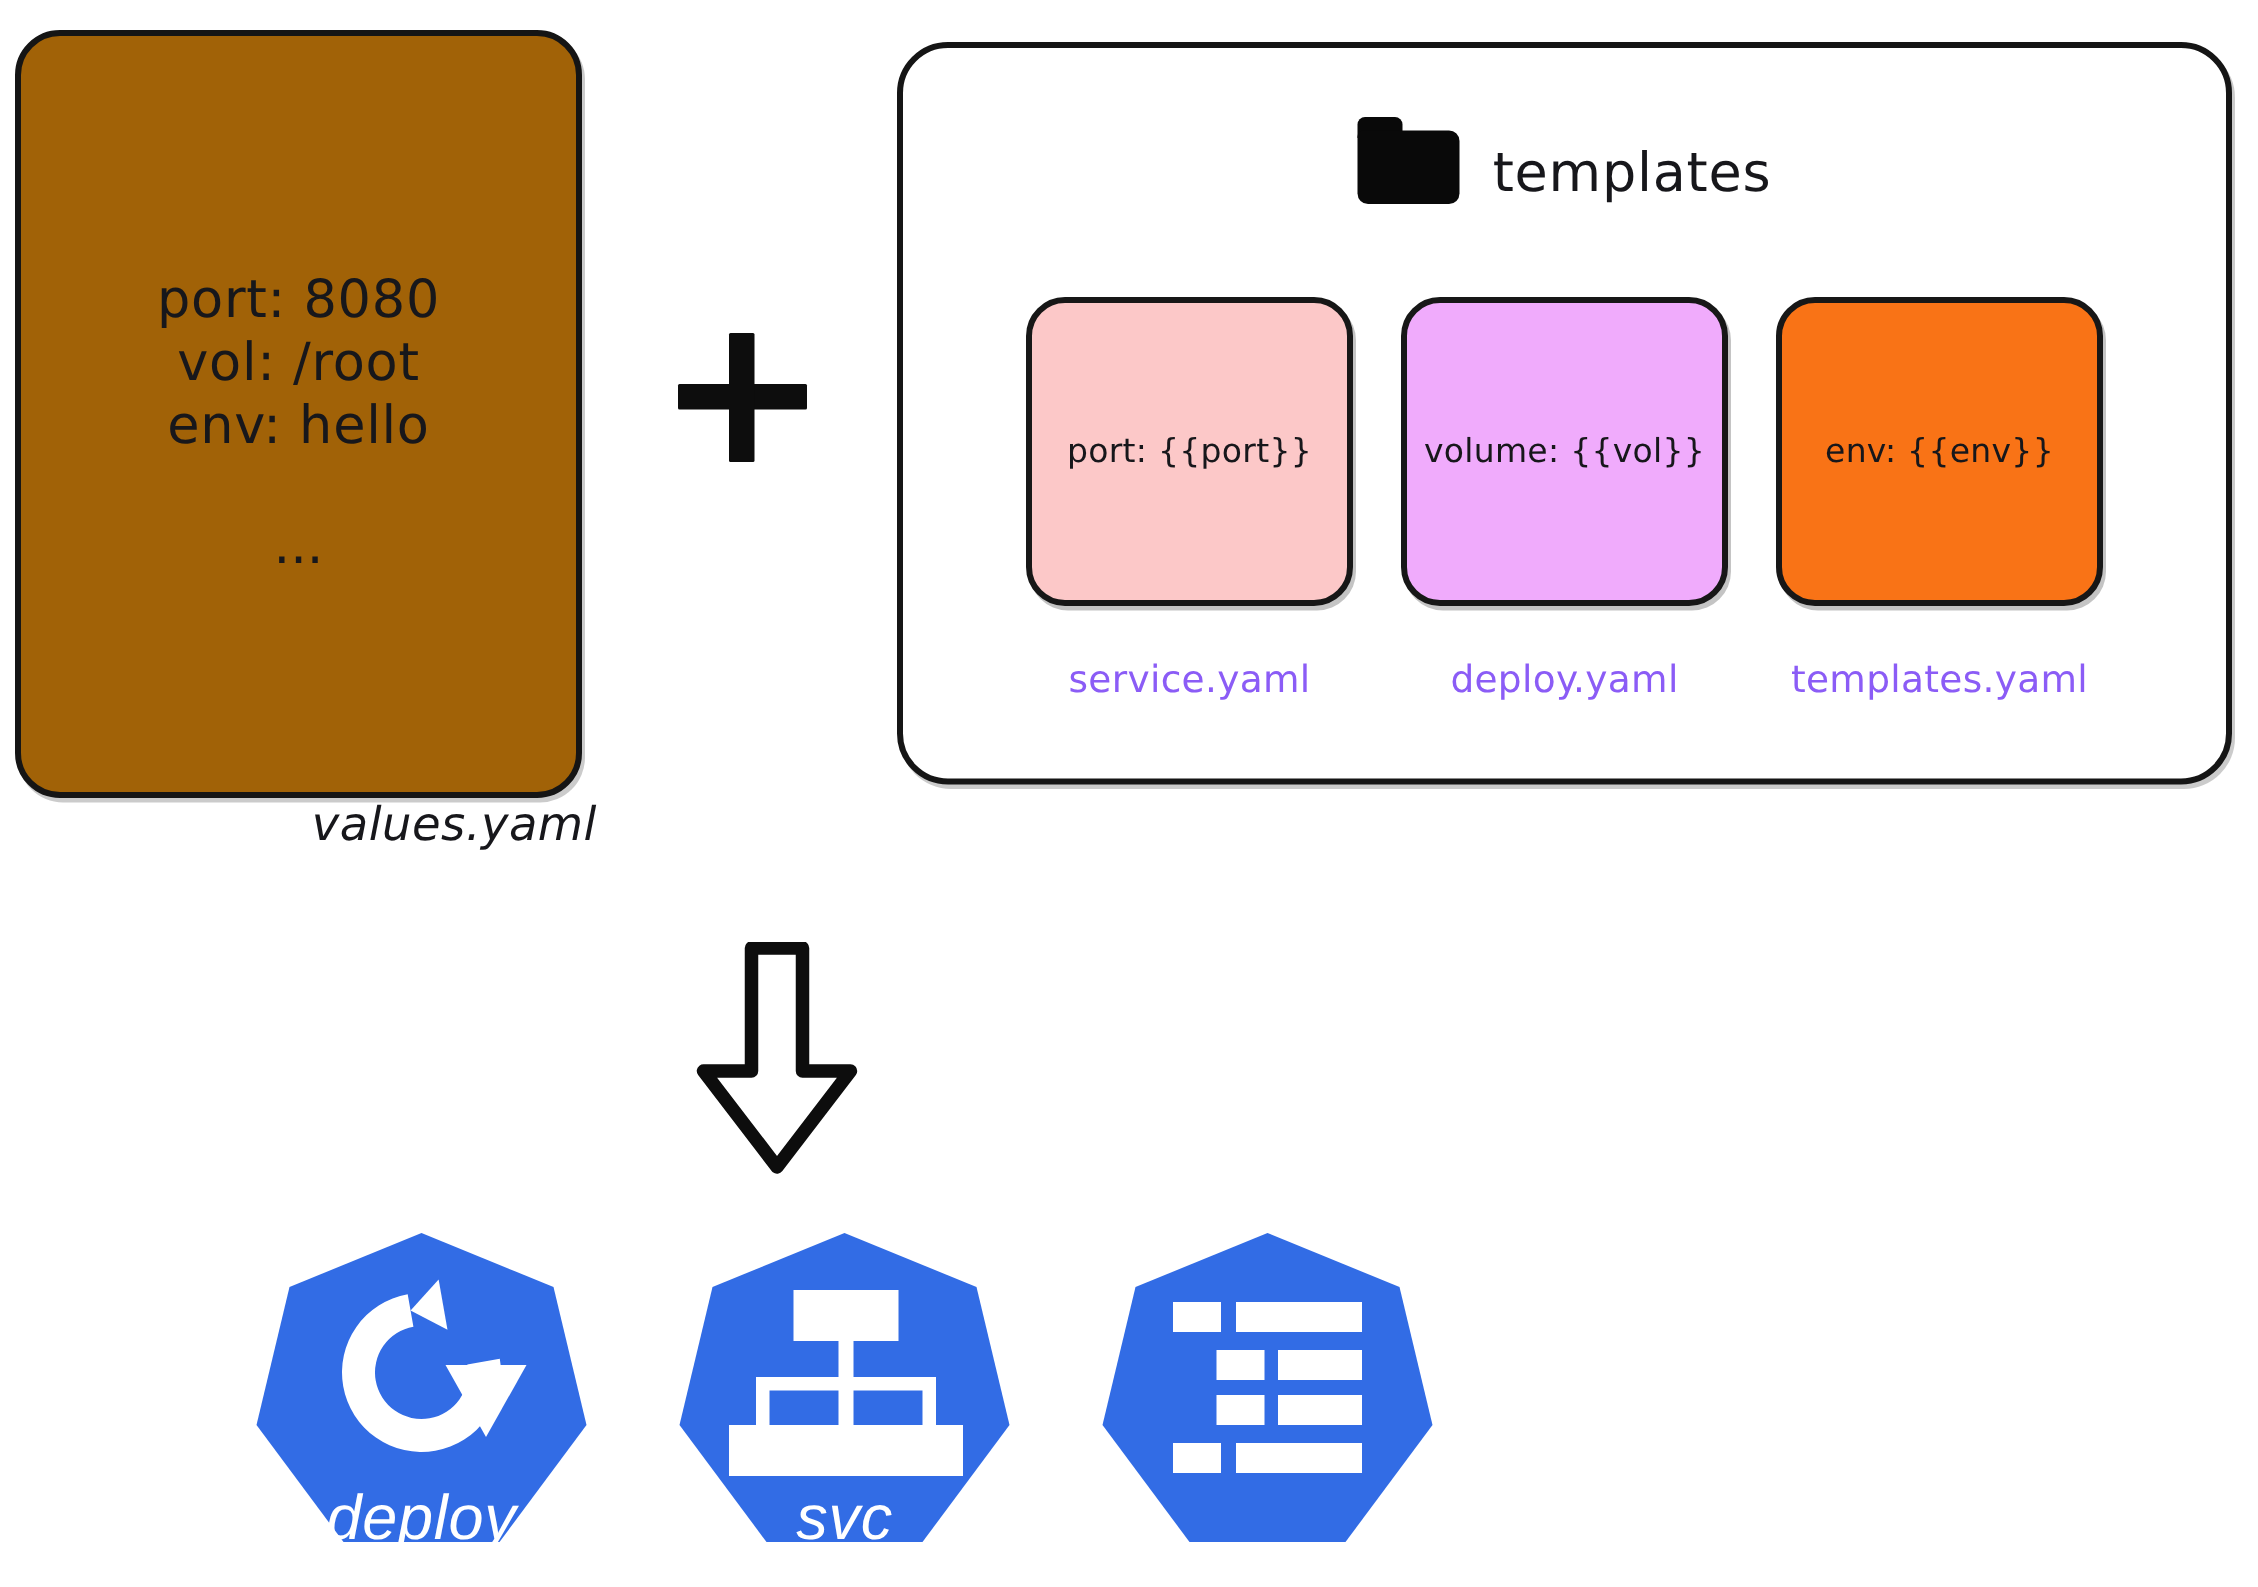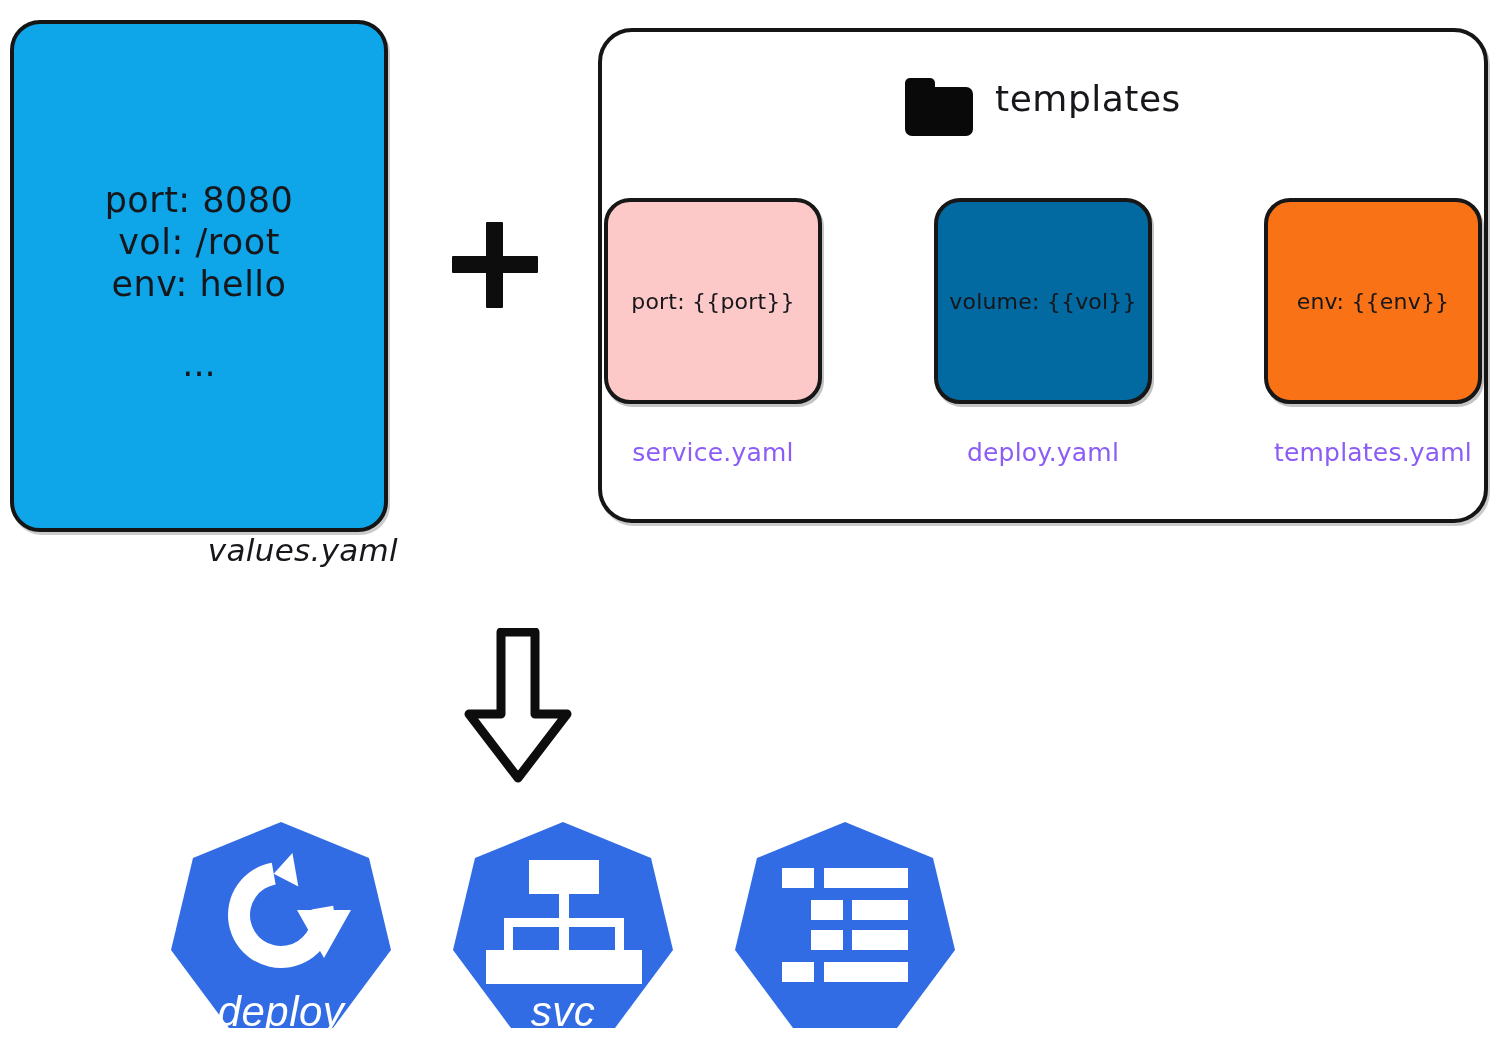--- a/index.html
+++ b/index.html
@@ -22,21 +22,21 @@
 
   
   .values-box {
     position: absolute;
     left: 10px;
     top: 20px;
     width: 378px;
     height: 512px;
     border: 4px solid #151515;
     border-radius: 30px;
-    background: #0ea5e9;
+    background: #a16207;
     box-sizing: border-box;
     box-shadow: 2px 3px 0 rgba(20,20,20,0.22);
   }
   .values-text {
     position: absolute;
     left: 0;
     right: 0;
     top: 155px;
     text-align: center;
     color: #17171b;
@@ -104,21 +104,21 @@
     background: #ffffff;
     box-sizing: border-box;
     box-shadow: 2px 3px 0 rgba(20,20,20,0.22);
   }
   .folder-row {
     position: absolute;
     left: 0;
     right: 0;
     top: 46px;
     display: flex;
-    align-items: flex-start;
+    align-items: flex-end;
     justify-content: center;
     gap: 22px;
   }
   .folder-icon {
     width: 68px;
     height: 58px;
     position: relative;
     flex: 0 0 auto;
   }
   .folder-icon .tab {
@@ -141,22 +141,22 @@
     font-size: 36px;
     letter-spacing: 0.5px;
   }
 
   .cards-row {
     position: absolute;
     left: 0;
     right: 0;
     top: 166px;
     display: flex;
-    justify-content: space-between;
-    gap: 69px;
+    justify-content: center;
+    gap: 28px;
   }
   .card-wrap {
     width: 222px;
     display: flex;
     flex-direction: column;
     align-items: center;
   }
   .card {
     width: 218px;
     height: 206px;
@@ -256,21 +256,21 @@
     <div class="cards-row">
 
       <div class="card-wrap">
         <div class="card" style="background:#FCC8C8">
           <span class="card-text">port: {{port}}</span>
         </div>
         <div class="card-caption">service.yaml</div>
       </div>
 
       <div class="card-wrap">
-        <div class="card" style="background:#0369a1">
+        <div class="card" style="background:#f0abfc">
           <span class="card-text">volume: {{vol}}</span>
         </div>
         <div class="card-caption">deploy.yaml</div>
       </div>
 
       <div class="card-wrap">
         <div class="card" style="background:#f97316">
           <span class="card-text">env: {{env}}</span>
         </div>
         <div class="card-caption">templates.yaml</div>

